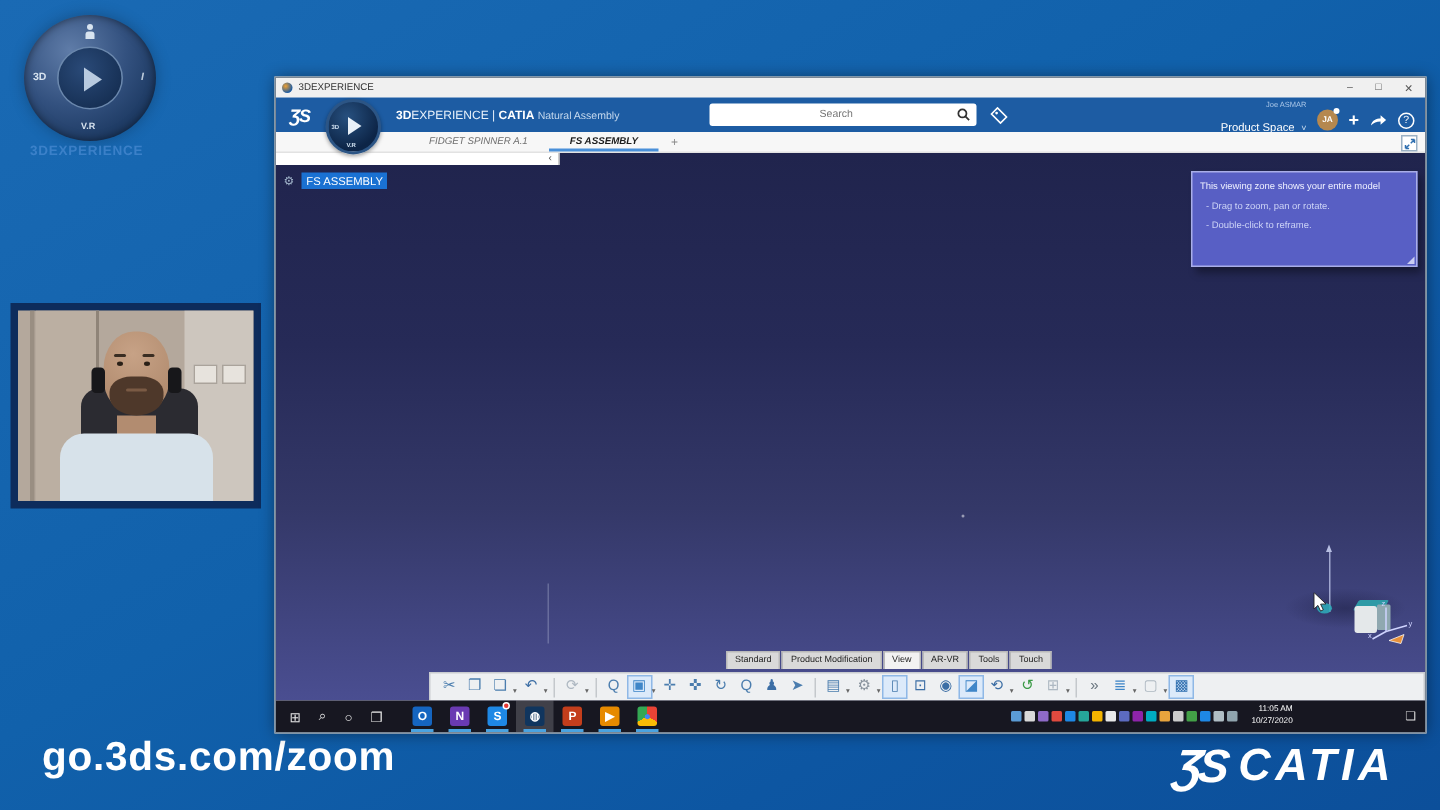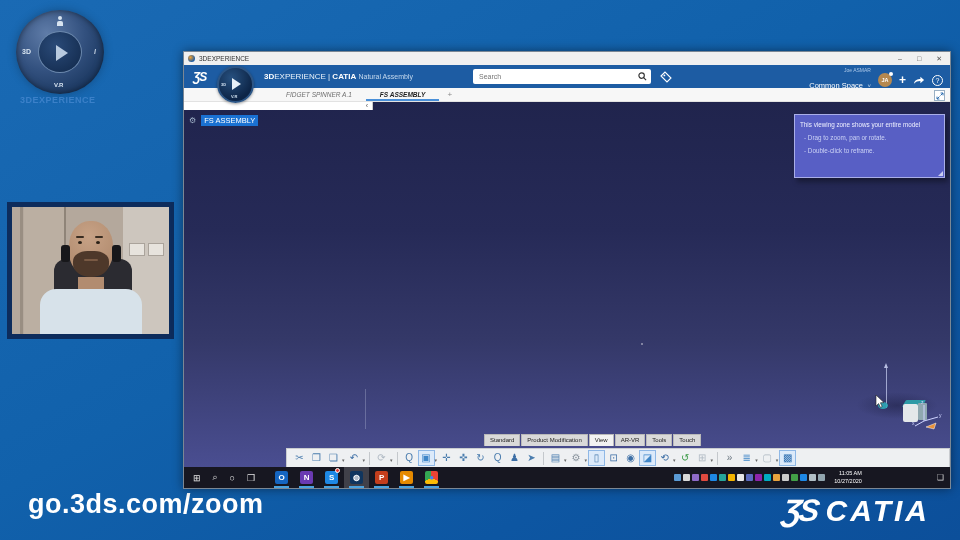--- a/index.html
+++ b/index.html
@@ -70,21 +70,21 @@
     box-shadow:0 1px 3px rgba(0,0,0,.4);}
   .compass-sm .play{position:absolute;left:13px;top:10px;width:0;height:0;border-left:9px solid #e8f0f8;
     border-top:6px solid transparent;border-bottom:6px solid transparent;}
   .compass-sm .vr{position:absolute;left:12px;bottom:2px;font-size:4px;font-weight:bold;color:#cfe0f0;}
   .compass-sm .d3{position:absolute;left:2px;top:14px;font-size:4px;font-weight:bold;color:#cfe0f0;}
   .brand{position:absolute;left:80px;top:7px;font-size:8px;color:#e8f1fa;white-space:nowrap;}
   .brand b{font-weight:bold;color:#fff;}
   .brand .ed{font-size:7px;color:#c5d9ee;}
   .searchbox{position:absolute;left:289px;top:4px;width:178px;height:15px;background:#fff;border-radius:2px;
     display:flex;align-items:center;padding:0 4px;}
-  .searchbox input{flex:1;border:none;outline:none;font-size:7px;color:#333;background:transparent;min-width:0;}
+  .searchbox input{flex:1;border:none;outline:none;font-size:7px;color:#333;background:transparent;min-width:0;text-align:center;}
   .tag-icon{position:absolute;left:476px;top:6px;}
   .top-right{position:absolute;right:7px;top:2px;display:flex;align-items:center;gap:7px;}
   .space-block{text-align:right;line-height:1.25;}
   .space-user{font-size:5px;color:#a9c6e8;}
   .space-label{font-size:7.5px;color:#fff;}
   .space-caret{font-size:6px;color:#cfe0f0;}
   .avatar{position:relative;width:14px;height:14px;border-radius:50%;background:#b5884f;color:#fff;
     font-size:5.5px;font-weight:bold;display:flex;align-items:center;justify-content:center;}
   .avatar .dot{position:absolute;right:-1px;top:-1px;width:4px;height:4px;border-radius:50%;background:#fff;}
   .plus-btn{font-size:12px;font-weight:bold;}
@@ -244,21 +244,21 @@
         </svg>
       </div>
       <svg class="tag-icon" width="12" height="12" viewBox="0 0 12 12">
         <path d="M1,5 L5,1 L11,7 L7,11 Z" fill="none" stroke="#fff" stroke-width="1.1"></path>
         <circle cx="4.4" cy="4.4" r="0.9" fill="#fff"></circle>
       </svg>
       <div class="top-right">
         <div class="space-block">
           <div class="space-user">Joe ASMAR</div>
           <div>
-            <span class="space-label">Common Space</span>
+            <span class="space-label">Product Space</span>
             <span class="space-caret">˅</span>
           </div>
         </div>
         <div class="avatar">
           <span>JA</span>
           <span class="dot"></span>
         </div>
         <span class="plus-btn">+</span>
         <svg width="12" height="10" viewBox="0 0 13 10">
           <path d="M1,9 C2,5 5,4 8,4 L8,1.5 L12,5 L8,8.5 L8,6 C5,6 3,6.8 1,9 Z" fill="#fff"></path>

